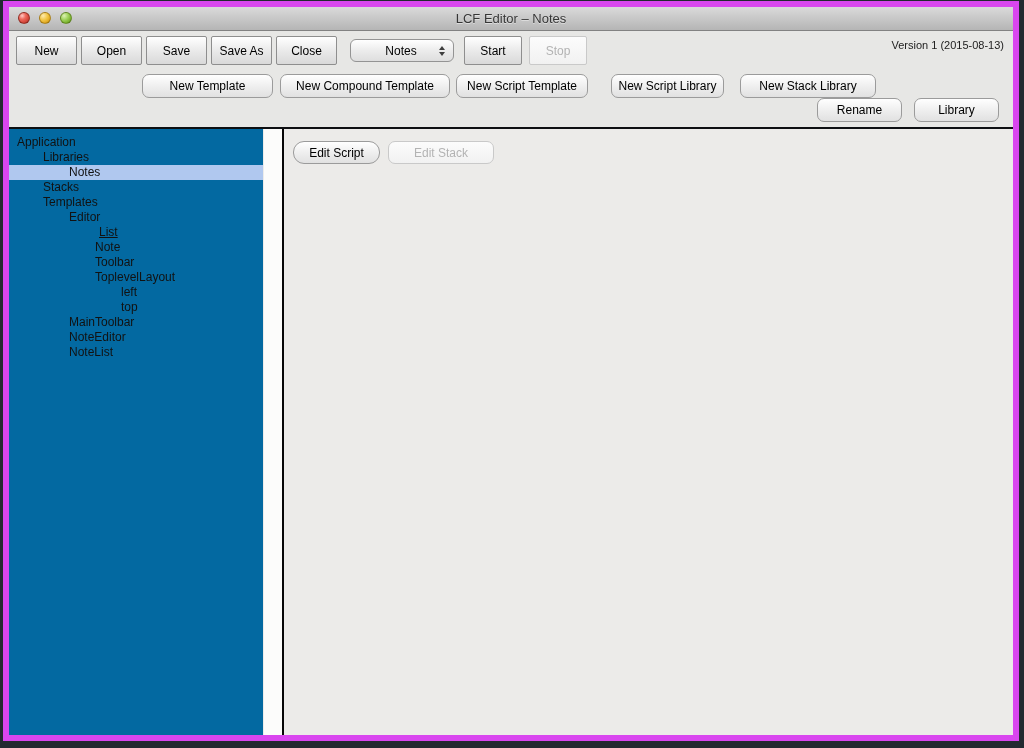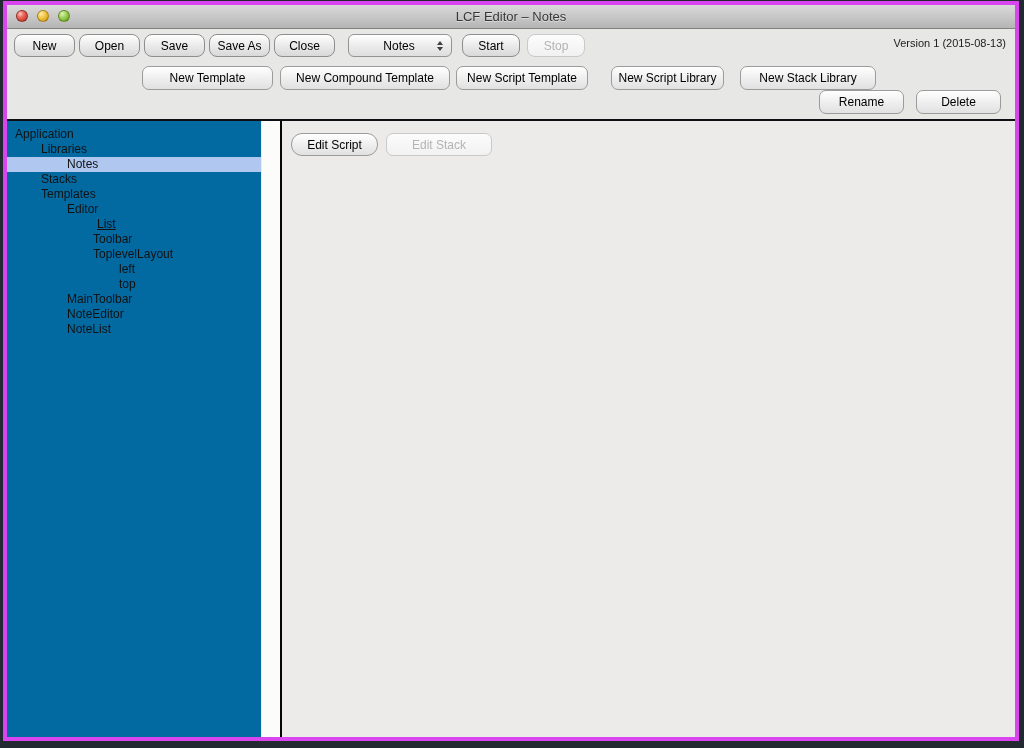--- a/index.html
+++ b/index.html
@@ -4,21 +4,21 @@
 <style>
   html,body{margin:0;padding:0;}
   body{
     width:1024px;height:748px;overflow:hidden;position:relative;
     background:#232930;
     font-family:"Liberation Sans","DejaVu Sans",sans-serif;
     -webkit-font-smoothing:antialiased;
   }
   .window{
     position:absolute;left:3px;top:1px;right:5px;bottom:7px;
-    background:#e7e7e5;border:4px solid #d946ef;
+    background:#e7e7e5;border:6px solid #d946ef;
     display:flex;flex-direction:column;
   }
   
   .titlebar{
     height:23px;flex:0 0 23px;position:relative;
     background:linear-gradient(#dadada,#b5b5b5);
     border-bottom:1px solid #828282;
   }
   .titlebar .title{
     text-align:center;line-height:23px;font-size:13px;color:#363636;
@@ -28,22 +28,22 @@
   .light{width:12px;height:12px;border-radius:50%;box-sizing:border-box;}
   .light.red{background:radial-gradient(circle at 32% 28%,#ffc9c4 0%,#ee6a5e 35%,#d94c40 62%,#a53126 100%);border:1px solid rgba(110,28,20,.65);}
   .light.yellow{background:radial-gradient(circle at 32% 28%,#fdeab0 0%,#f3c94c 40%,#e2ab24 70%,#b5860f 100%);border:1px solid rgba(135,98,12,.65);}
   .light.green{background:radial-gradient(circle at 32% 28%,#ddf2b4 0%,#a1d35e 40%,#7cb431 70%,#578a15 100%);border:1px solid rgba(78,108,22,.65);}
   
   .toolbars{flex:0 0 auto;background:#e7e7e5;position:relative;}
   .toolbar-row{display:flex;align-items:center;}
   .row1{margin-top:5px;padding-left:7px;}
   .row2{margin-top:9px;padding:0 14px 5px 10px;flex-direction:column;}
   .btn{
-    box-sizing:border-box;height:23px;font-size:12px;color:#000;
-    border:1px solid #8e8e8e;border-radius:8px;
+    box-sizing:border-box;height:29px;font-size:12px;color:#000;
+    border:1px solid #8e8e8e;border-radius:2px;
     background:linear-gradient(#ffffff,#ececec 45%,#d9d9d9);
     display:flex;align-items:center;justify-content:center;
     font-family:inherit;padding:0;cursor:default;white-space:nowrap;
   }
   .btn-round{
     border-radius:7px;border:1px solid #9b9b9b;height:24px;
     background:linear-gradient(#ffffff,#efefef 50%,#e1e1e1);
   }
   .disabled{color:#b3b3b3 !important;border-color:#c9c9c9 !important;
     background:linear-gradient(#fcfcfc,#f1f1f1) !important;}
@@ -147,21 +147,21 @@
           <button class="btn btn-round">New Compound Template</button>
 
           <button class="btn btn-round">New Script Template</button>
 
           <button class="btn btn-round">New Script Library</button>
 
           <button class="btn btn-round">New Stack Library</button>
         </div>
       <div class="row2-right">
         <button class="btn btn-round">Rename</button>
-        <button class="btn btn-round">Delete</button>
+        <button class="btn btn-round">Library</button>
       </div>
     </div>
 
     <div class="toolbar-separator"></div>
   </div>
 
   <div class="content">
 
     <div class="tree-panel">
       <div class="tree-list">
@@ -173,20 +173,21 @@
           <div class="tree-item selected" style="padding-left: 60px;">Notes</div>
 
           <div class="tree-item" style="padding-left: 34px;">Stacks</div>
 
           <div class="tree-item" style="padding-left: 34px;">Templates</div>
 
           <div class="tree-item" style="padding-left: 60px;">Editor</div>
 
           <div class="tree-item" style="padding-left: 90px; text-decoration: underline;">List</div>
 
+          <div class="tree-item" style="padding-left: 86px;">Note</div>
 
           <div class="tree-item" style="padding-left: 86px;">Toolbar</div>
 
           <div class="tree-item" style="padding-left: 86px;">ToplevelLayout</div>
 
 
           <div class="tree-item" style="padding-left: 112px;">left</div>
 
           <div class="tree-item" style="padding-left: 112px;">top</div>
 

